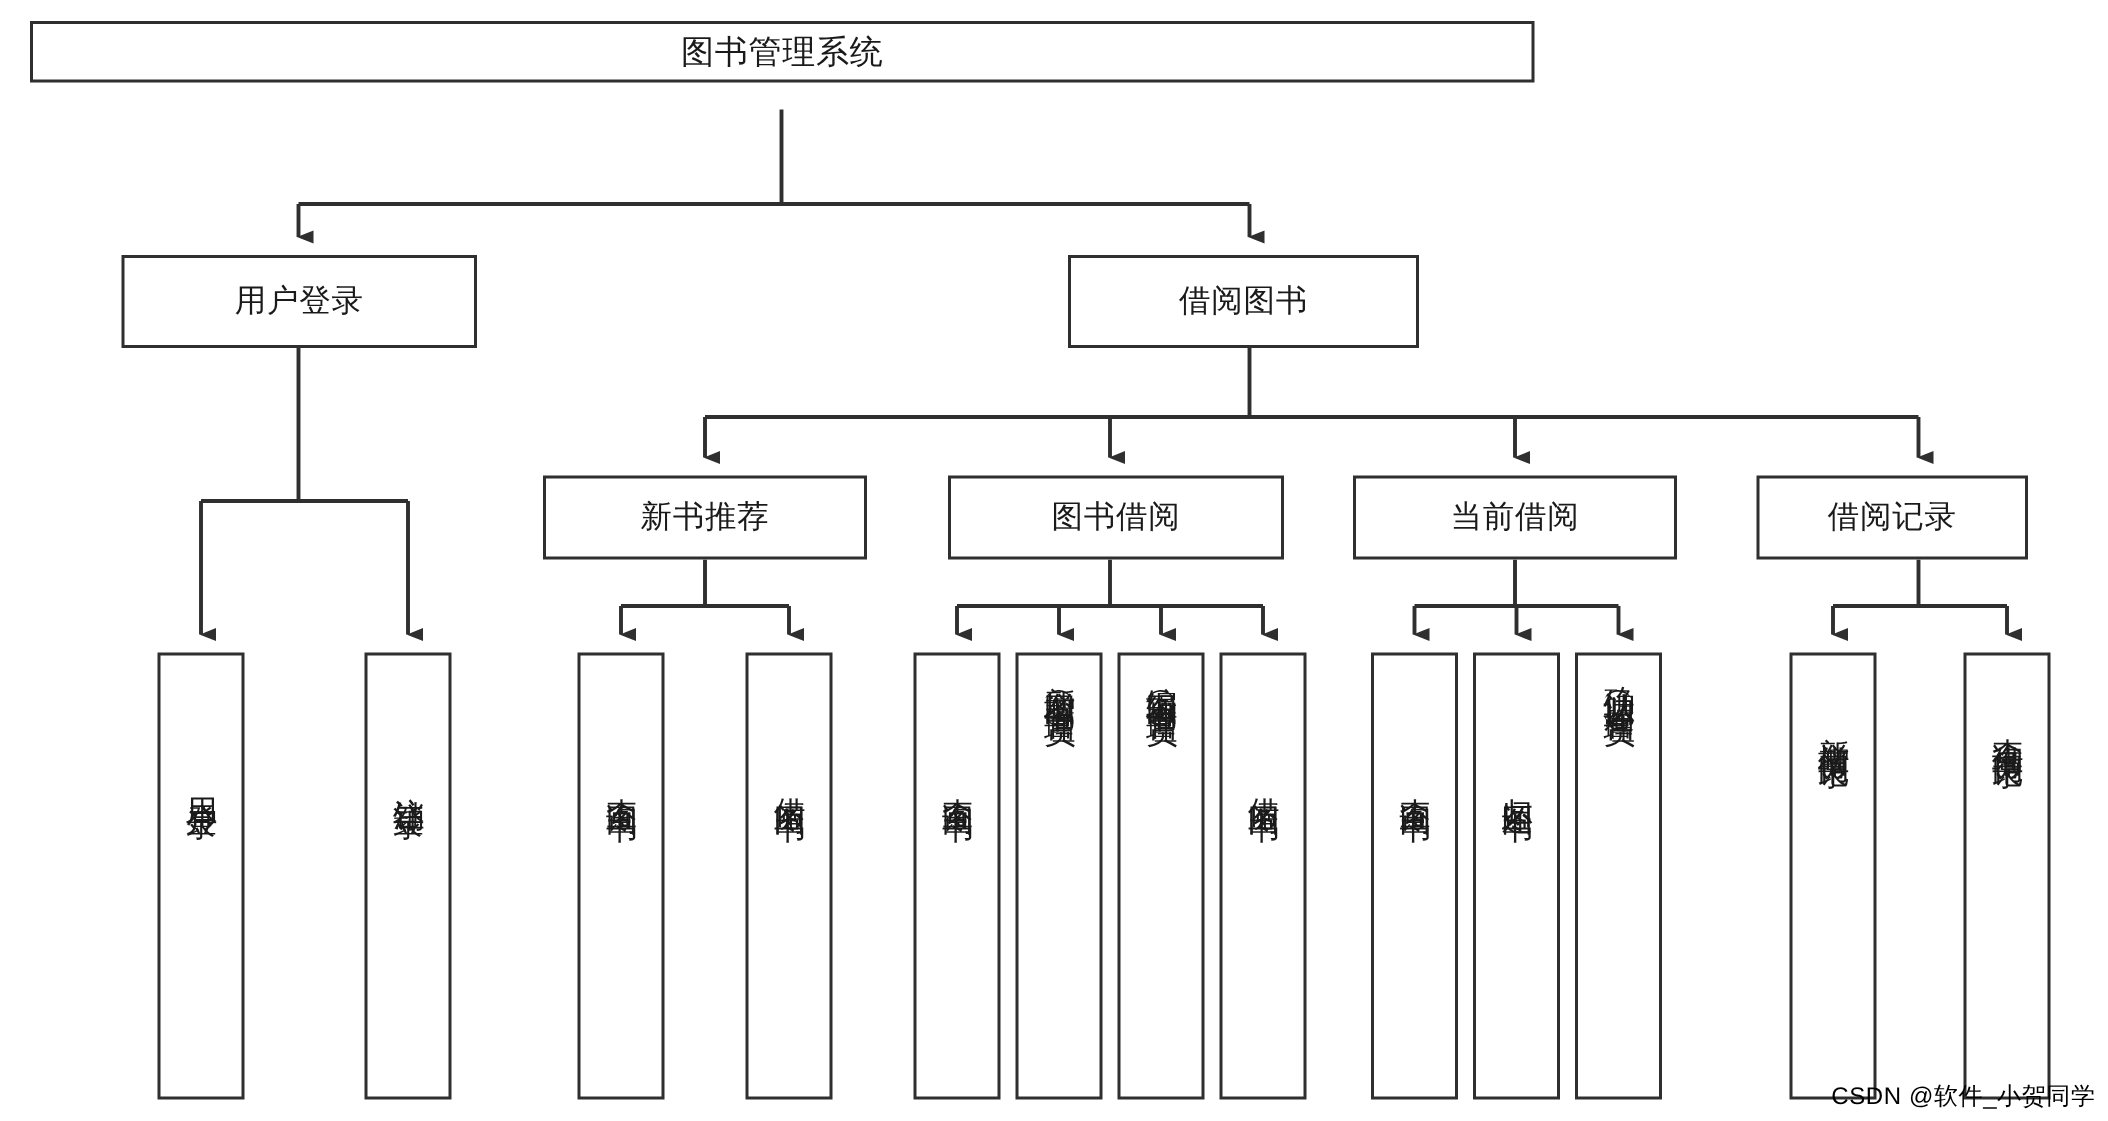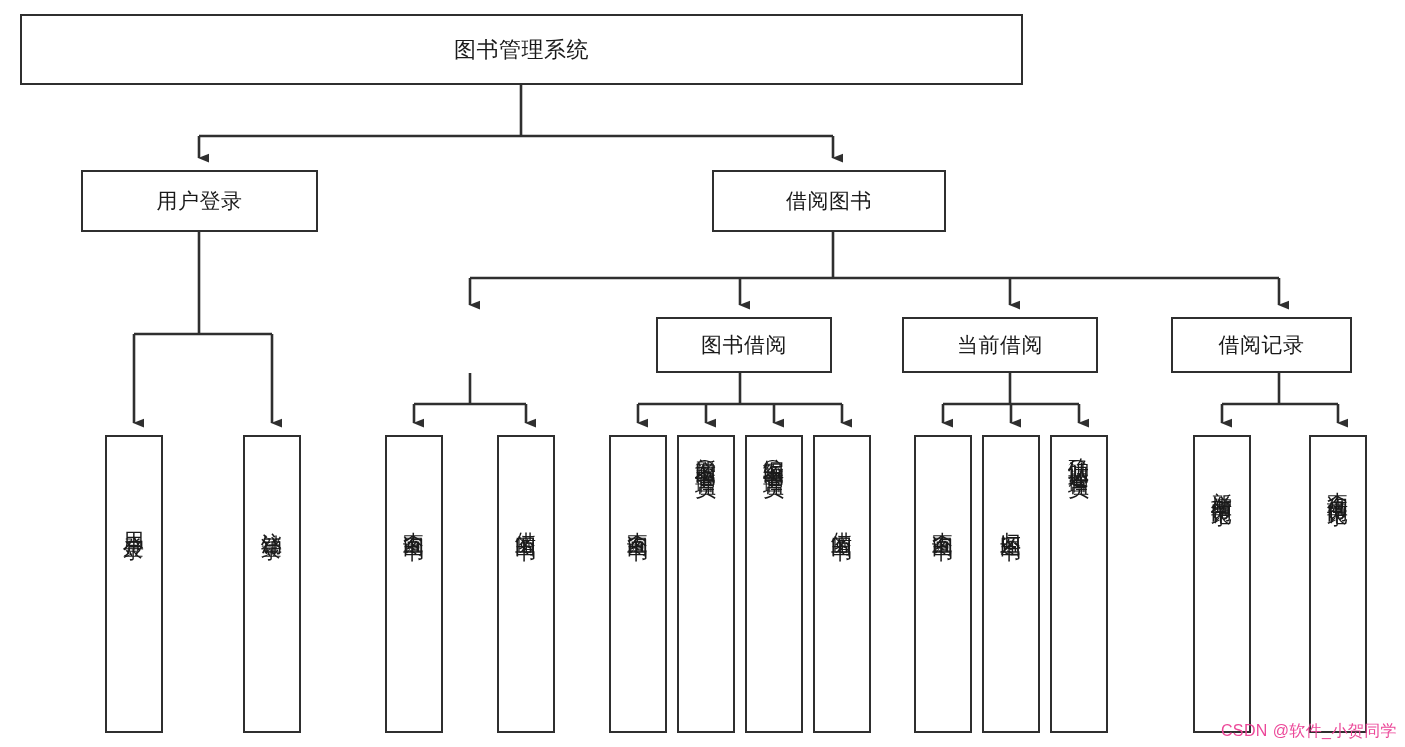--- a/index.html
+++ b/index.html
@@ -66,21 +66,21 @@
     margin-top: 74px;
   }
   .node.vertical.mid3 .label {
     margin-top: 34px;
   }
   .watermark {
     position: absolute;
     right: 8px;
     bottom: 5px;
     font-size: 16px;
-    color: #ec4899;
+    color: #000000;
     letter-spacing: 0.4px;
     z-index: 5;
     white-space: nowrap;
   }
 </style>
 </head>
 <body>
 
 <div id="canvas">
 
@@ -127,38 +127,41 @@
       <path d="M1011,404 L1011,423" marker-end="url(#arrow)"></path>
       <path d="M1079,404 L1079,423" marker-end="url(#arrow)"></path>
 
       <path d="M1279,373 L1279,404"></path>
       <path d="M1222,404 L1338,404"></path>
       <path d="M1222,404 L1222,423" marker-end="url(#arrow)"></path>
       <path d="M1338,404 L1338,423" marker-end="url(#arrow)"></path>
     </g>
   </svg>
 
-  <div class="node root horizontal" style="left:20px; top:14px; width:1003px; height:71px;">
+  <div class="node root horizontal" style="left:20px; top:14px; width:1003px; height:41px;">
     <span class="label">图书管理系统</span>
   </div>
 
   <div class="node horizontal" style="left:81px; top:170px; width:237px; height:62px;">
     <span class="label">用户登录</span>
   </div>
 
   <div class="node horizontal" style="left:712px; top:170px; width:234px; height:62px;">
     <span class="label">借阅图书</span>
   </div>
 
-
-  <div class="node horizontal" style="left:656px; top:317px; width:176px; height:56px;">
+  <div class="node horizontal" style="left:362px; top:317px; width:216px; height:56px;">
+    <span class="label">新书推荐</span>
+  </div>
+
+  <div class="node horizontal" style="left:632px; top:317px; width:224px; height:56px;">
     <span class="label">图书借阅</span>
   </div>
 
-  <div class="node horizontal" style="left:902px; top:317px; width:196px; height:56px;">
+  <div class="node horizontal" style="left:902px; top:317px; width:216px; height:56px;">
     <span class="label">当前借阅</span>
   </div>
 
   <div class="node horizontal" style="left:1171px; top:317px; width:181px; height:56px;">
     <span class="label">借阅记录</span>
   </div>
 
   <div class="node vertical mid" style="left:105px; top:435px; width:58px; height:298px;">
     <span class="label">用户登录</span>
   </div>

